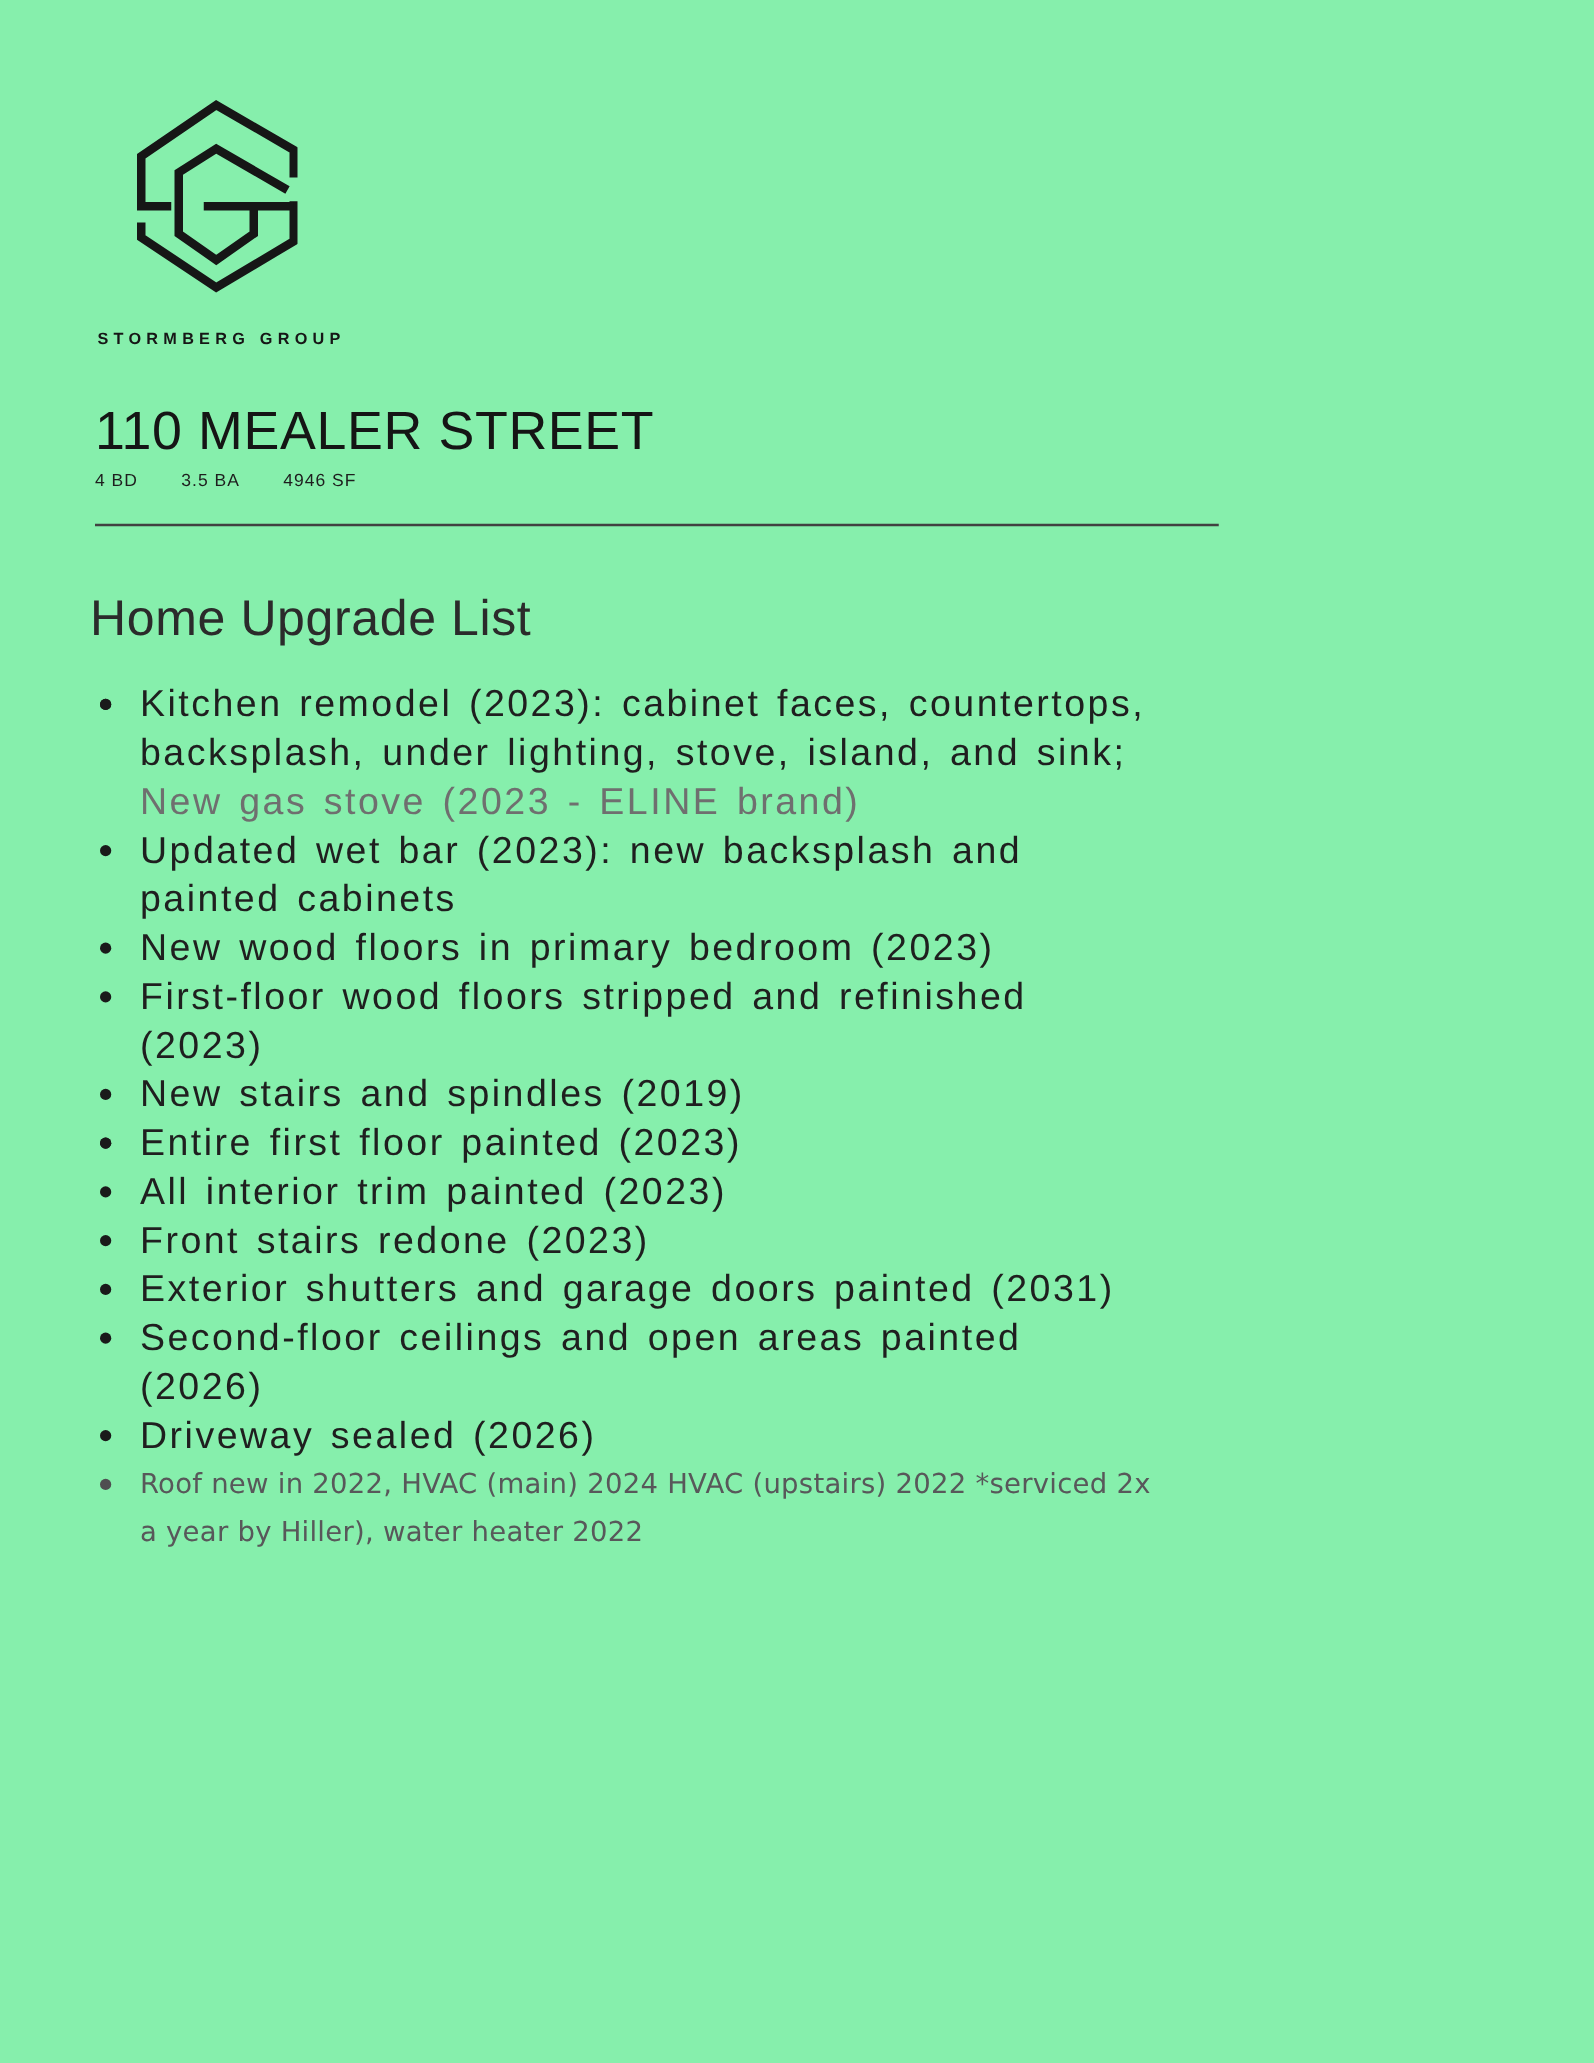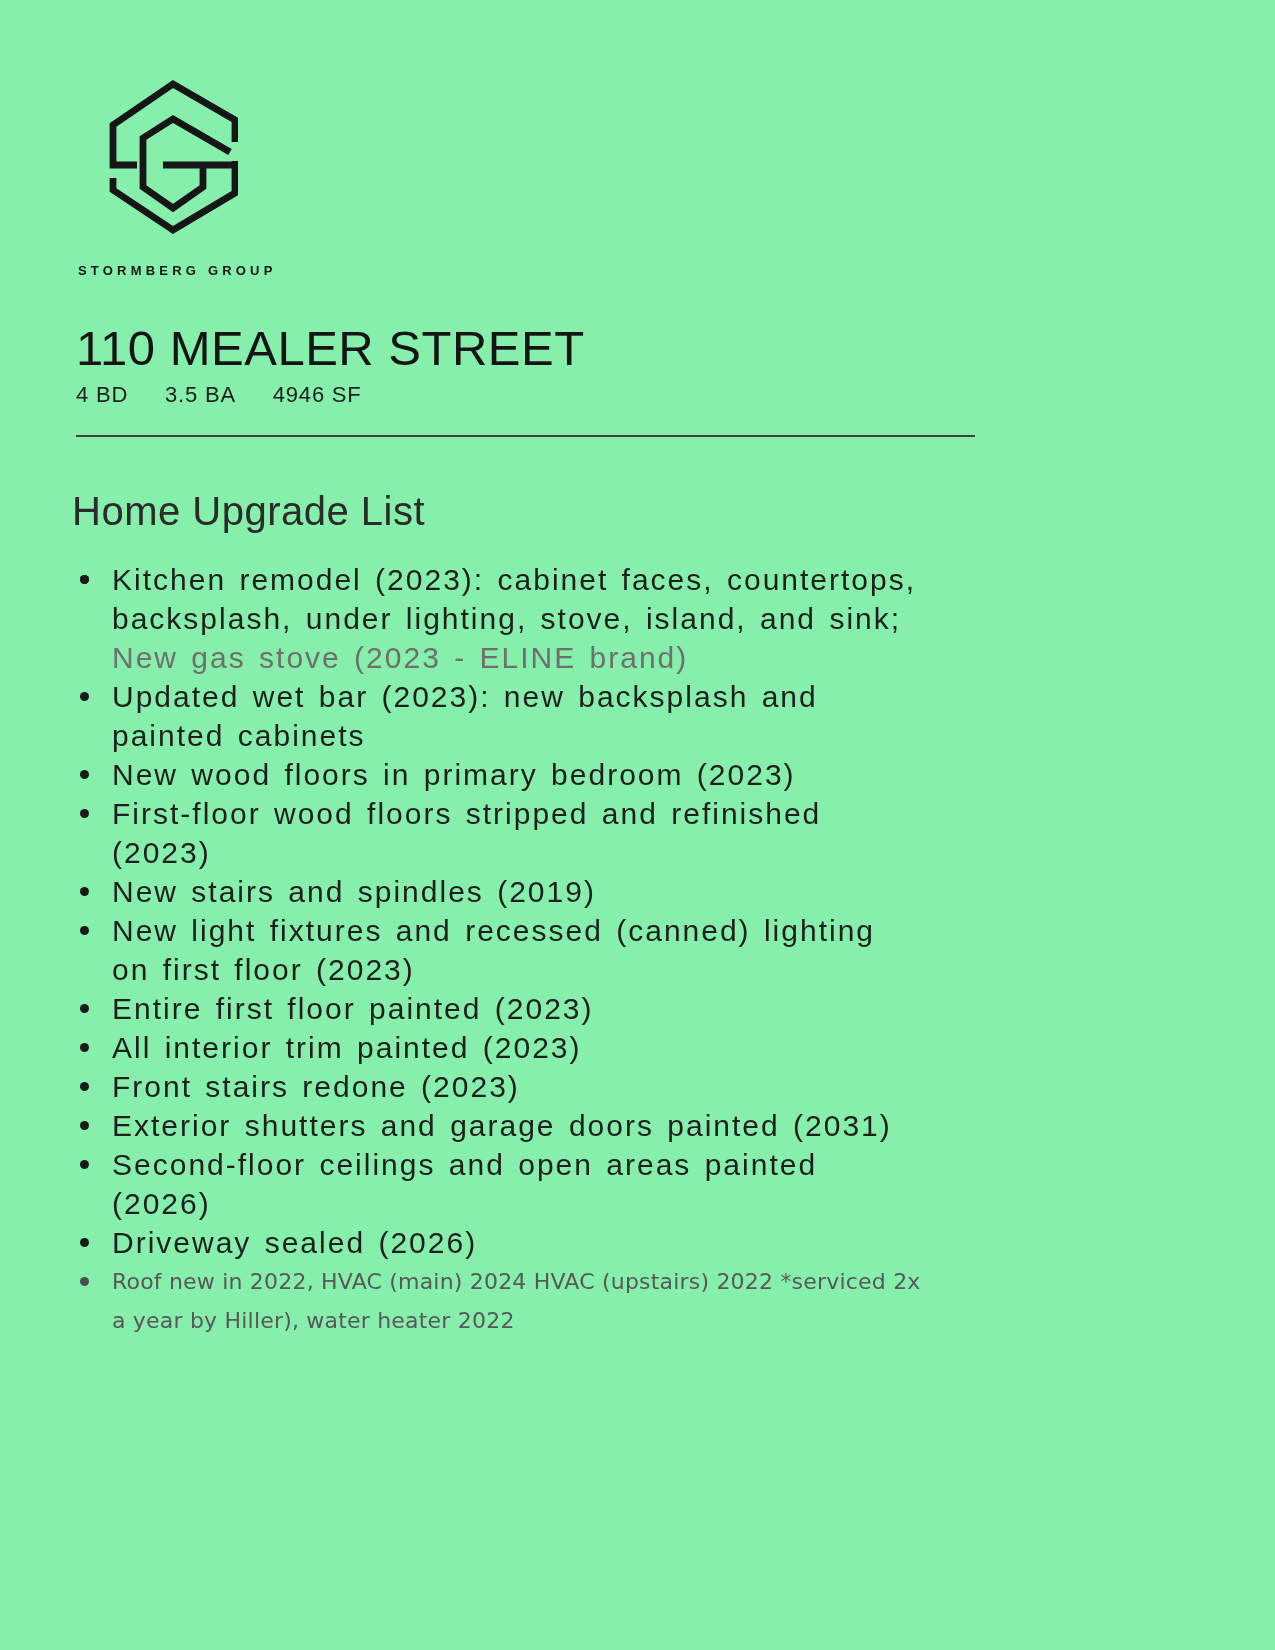--- a/index.html
+++ b/index.html
@@ -17,24 +17,24 @@
   .wordmark {
     margin-top: 20px;
     font-size: 13px; font-weight: 700;
     letter-spacing: 4.2px;
     color: #161616;
   }
 
   
   .listing { margin: 46px 0 0 76px; }
   .address {
-    margin: 0; font-size: 49px; font-weight: 400;
+    margin: 0; font-size: 43px; font-weight: 400;
     letter-spacing: 0.5px; color: #151515; line-height: 1.0;
   }
-  .stats { margin-top: 9px; font-size: 22px; letter-spacing: 0.8px; color: #1e1e1e; }
+  .stats { margin-top: 9px; font-size: 14px; letter-spacing: 0.8px; color: #1e1e1e; }
   .stats span { margin-right: 30px; }
   .divider {
     margin: 27px 0 0 0; width: 899px;
     border: none; border-top: 2px solid #414141; height: 0;
   }
 
   
   .content { margin: 0 0 0 72px; }
   .section-title {
     margin: 52px 0 26px 0;
@@ -93,21 +93,21 @@
 
   <main class="content">
     <h2 class="section-title">Home Upgrade List</h2>
     <ul class="upgrade-list">
       <li><span class="dot"></span><span class="muted"></span></li>
       <li><span class="dot"></span><span>Kitchen remodel (2023): cabinet faces, countertops, backsplash, under lighting, stove, island, and sink; </span><span class="muted">New gas stove (2023 - ELINE brand)</span></li>
       <li><span class="dot"></span><span>Updated wet bar (2023): new backsplash and painted cabinets</span><span class="muted"></span></li>
       <li><span class="dot"></span><span>New wood floors in primary bedroom (2023)</span><span class="muted"></span></li>
       <li><span class="dot"></span><span>First-floor wood floors stripped and refinished (2023)</span><span class="muted"></span></li>
       <li><span class="dot"></span><span>New stairs and spindles (2019)</span><span class="muted"></span></li>
-      <li><span class="dot"></span><span>New light fixtures and recessed (canned) lighting on first floor (2023)</span><span class="muted"></span></li>
+      <li><span class="dot"></span><span class="muted"></span></li>
       <li><span class="dot"></span><span>Entire first floor painted (2023)</span><span class="muted"></span></li>
       <li><span class="dot"></span><span>All interior trim painted (2023)</span><span class="muted"></span></li>
       <li><span class="dot"></span><span>Front stairs redone (2023)</span><span class="muted"></span></li>
       <li><span class="dot"></span><span>Exterior shutters and garage doors painted (2031)</span><span class="muted"></span></li>
       <li><span class="dot"></span><span>Second-floor ceilings and open areas painted (2026)</span><span class="muted"></span></li>
       <li><span class="dot"></span><span>Driveway sealed (2026)</span><span class="muted"></span></li>
       <li class="alt"><span class="dot"></span><span></span><span class="muted">Roof new in 2022, HVAC (main) 2024 HVAC (upstairs) 2022 *serviced 2x a year by Hiller), water heater 2022</span></li>
     </ul>
   </main>
 

